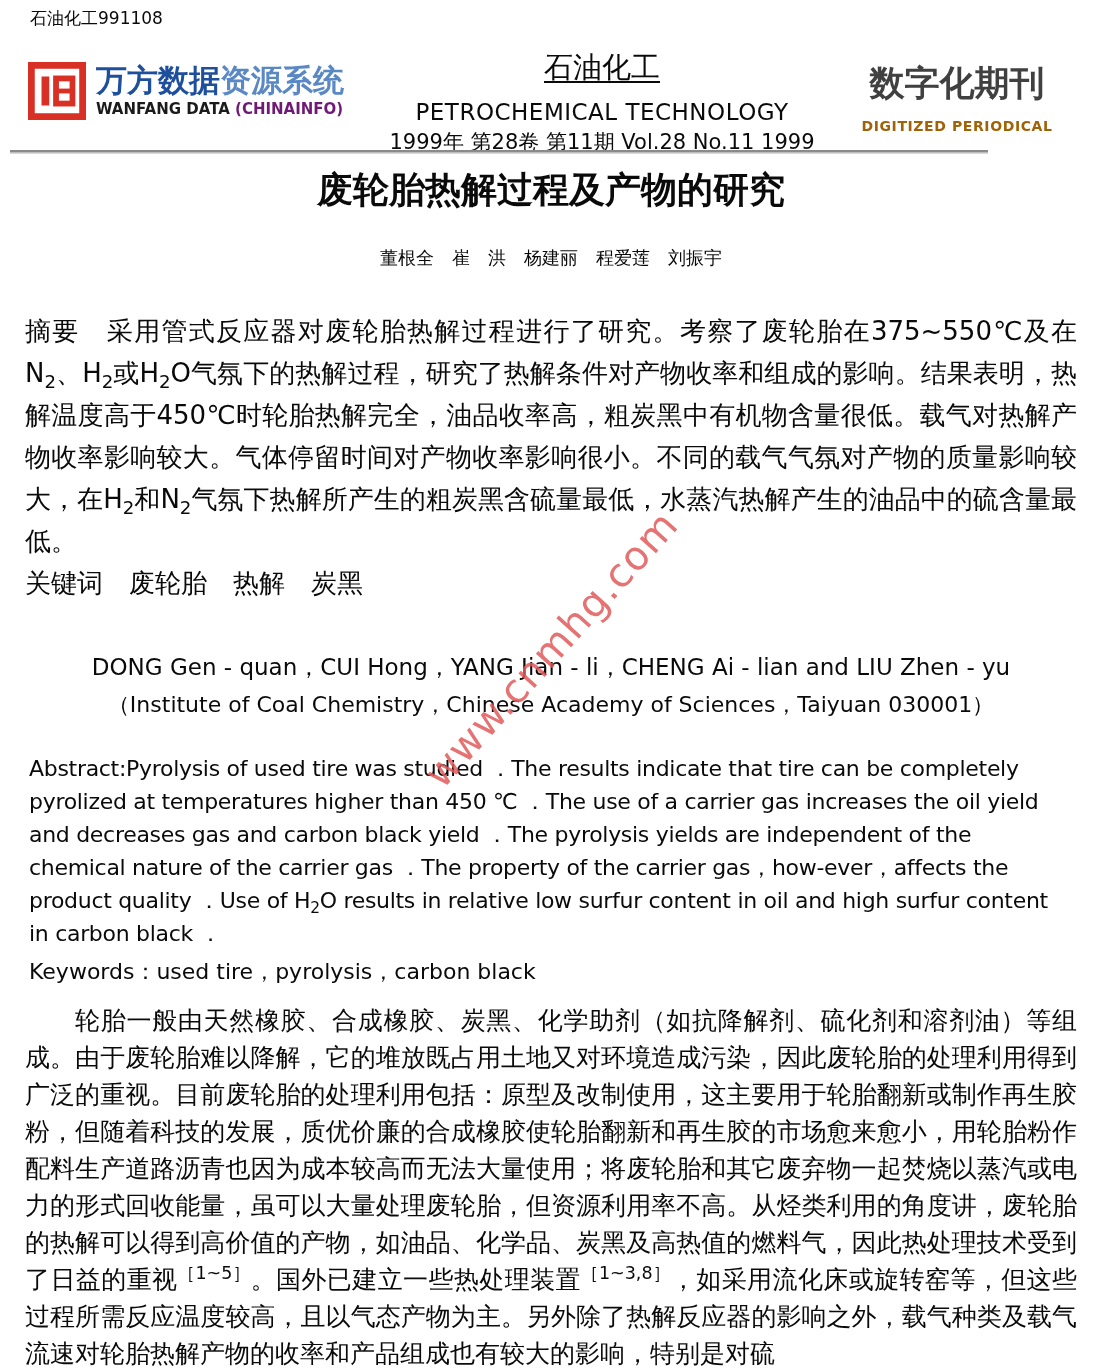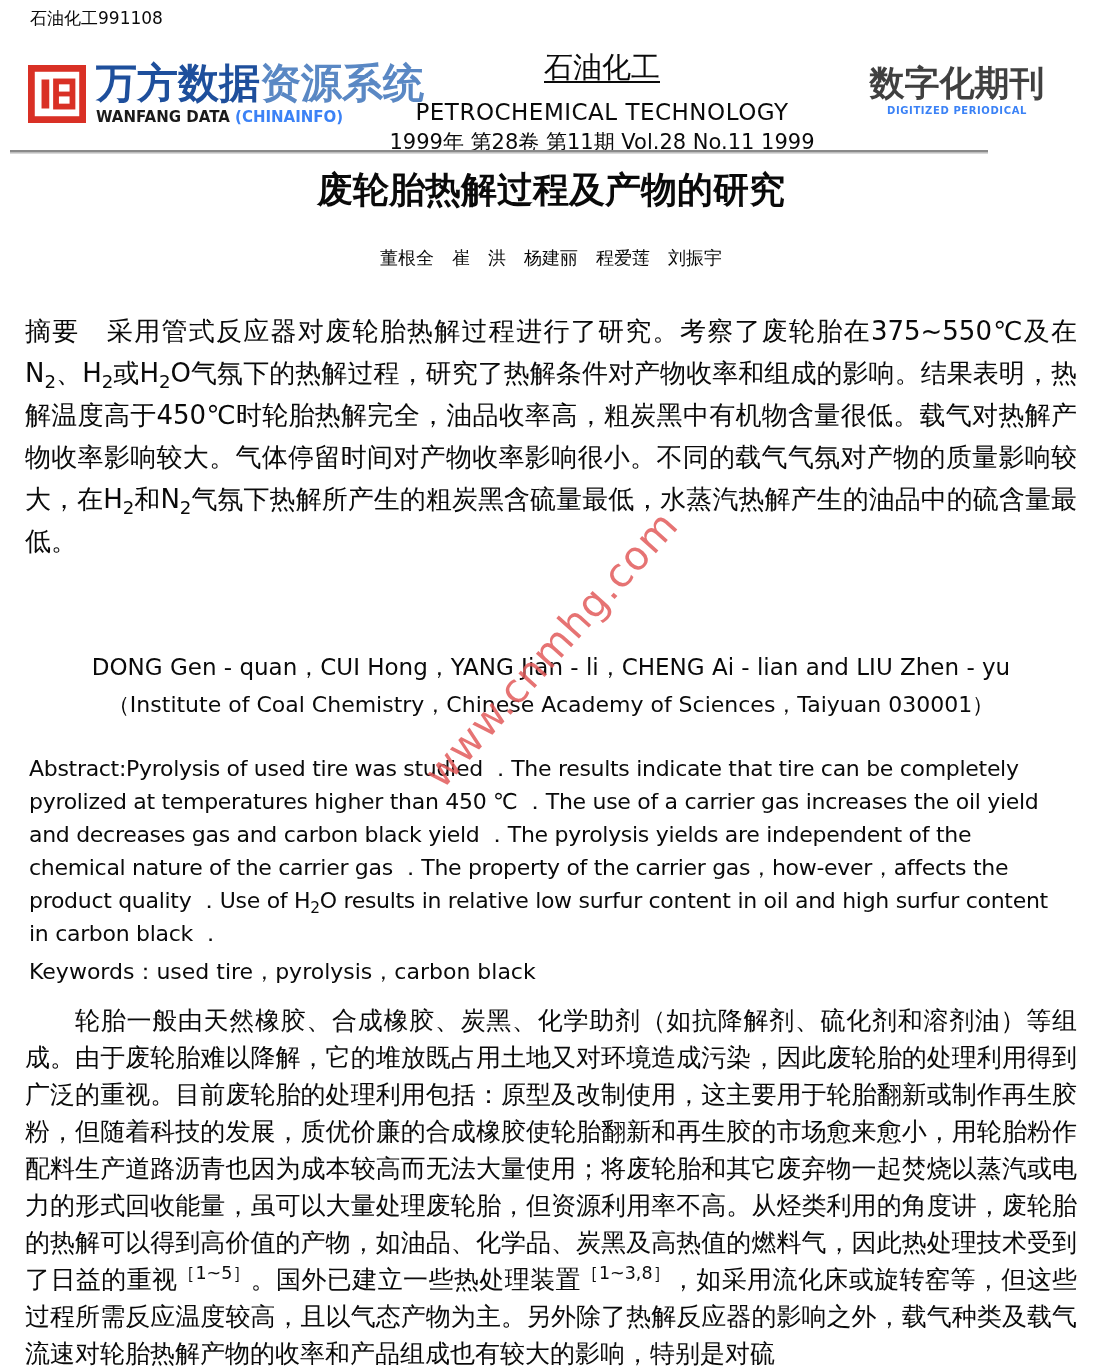--- a/index.html
+++ b/index.html
@@ -5,35 +5,35 @@
   html,body { margin:0; padding:0; background:#ffffff; }
   .page {
     position:relative; width:1102px; height:1368px; background:#ffffff;
     overflow:hidden; font-family:"DejaVu Sans", sans-serif; color:#0a0a0a;
   }
   .doc-id { position:absolute; left:30px; top:7px; font-size:17px; }
 
   .header { position:absolute; left:28px; top:48px; width:1048px; display:flex; align-items:flex-start; }
   .wanfang { width:338px; display:flex; align-items:center; gap:10px; padding-top:14px; }
   .wf-icon { width:58px; height:58px; flex:none; }
-  .wf-cn { font-size:41px; font-weight:bold; line-height:1.05; white-space:nowrap; }
+  .wf-cn { font-size:31px; font-weight:bold; line-height:1.05; white-space:nowrap; }
   .wf-cn-main { color:#1e4f9c; }
   .wf-cn-sub  { color:#5a88c4; }
   .wf-en { font-size:15px; font-weight:bold; margin-top:3px; white-space:nowrap; }
   .wf-en-main  { color:#1b1b1b; }
-  .wf-en-paren { color:#3b82f6; }
+  .wf-en-paren { color:#701a75; }
 
   .journal { flex:1; text-align:center; }
   .journal-cn { font-size:29px; text-decoration:underline; text-underline-offset:4px; }
   .journal-en { font-size:23px; margin-top:11px; letter-spacing:0.5px; }
   .journal-issue { font-size:21px; margin-top:3px; }
 
   .digitized { width:238px; text-align:center; padding-top:18px; }
   .digitized-cn { font-size:35px; font-weight:bold; color:#404040; line-height:1; }
-  .digitized-en { font-size:10px; font-weight:bold; color:#3b82f6; margin-top:4px; letter-spacing:0.6px; }
+  .digitized-en { font-size:14px; font-weight:bold; color:#a16207; margin-top:17px; letter-spacing:0.6px; }
 
   .divider {
     position:absolute; left:10px; top:150px; width:978px; height:1px;
     border-top:2px solid #8a8a8a; border-bottom:1px solid #d9d9d9; background:#bdbdbd;
   }
 
   .title-cn  { position:absolute; left:0; top:166px; width:100%; margin:0; text-align:center; font-size:36px; font-weight:bold; }
   .authors-cn{ position:absolute; left:0; top:246px; width:100%; text-align:center; font-size:18px; }
 
   .cn-abstract { position:absolute; left:25px; top:310px; width:1052px; }
@@ -97,20 +97,21 @@
 
   </div>
 
   <div class="divider"></div>
 
   <h1 class="title-cn">废轮胎热解过程及产物的研究</h1>
   <div class="authors-cn">董根全　崔　洪　杨建丽　程爱莲　刘振宇</div>
 
   <div class="cn-abstract">
     <p class="abstract-cn"><span>摘要　采用管式反应器对废轮胎热解过程进行了研究。考察了废轮胎在375~550℃及在N</span><sub>2</sub><span>、H</span><sub>2</sub><span>或H</span><sub>2</sub><span>O气氛下的热解过程，研究了热解条件对产物收率和组成的影响。结果表明，热解温度高于450℃时轮胎热解完全，油品收率高，粗炭黑中有机物含量很低。载气对热解产物收率影响较大。气体停留时间对产物收率影响很小。不同的载气气氛对产物的质量影响较大，在H</span><sub>2</sub><span>和N</span><sub>2</sub><span>气氛下热解所产生的粗炭黑含硫量最低，水蒸汽热解产生的油品中的硫含量最低。</span></p>
+    <p class="keywords-cn">关键词　废轮胎　热解　炭黑</p>
   </div>
 
   <div class="authors-en">DONG Gen - quan，CUI Hong，YANG Jian - li，CHENG Ai - lian and LIU Zhen - yu</div>
   <div class="affil-en">（Institute of Coal Chemistry，Chinese Academy of Sciences，Taiyuan 030001）</div>
 
   <div class="en-abstract">
     <p class="abstract-en"><span>Abstract:Pyrolysis of used tire was studied ．The results indicate that tire can be completely pyrolized at temperatures higher than 450 ℃ ．The use of a carrier gas increases the oil yield and decreases gas and carbon black yield ．The pyrolysis yields are independent of the chemical nature of the carrier gas ．The property of the carrier gas，how-ever，affects the product quality ．Use of H</span><sub>2</sub><span>O results in relative low surfur content in oil and high surfur content in carbon black ．</span></p>
     <p class="keywords-en">Keywords：used tire，pyrolysis，carbon black</p>
   </div>
 

